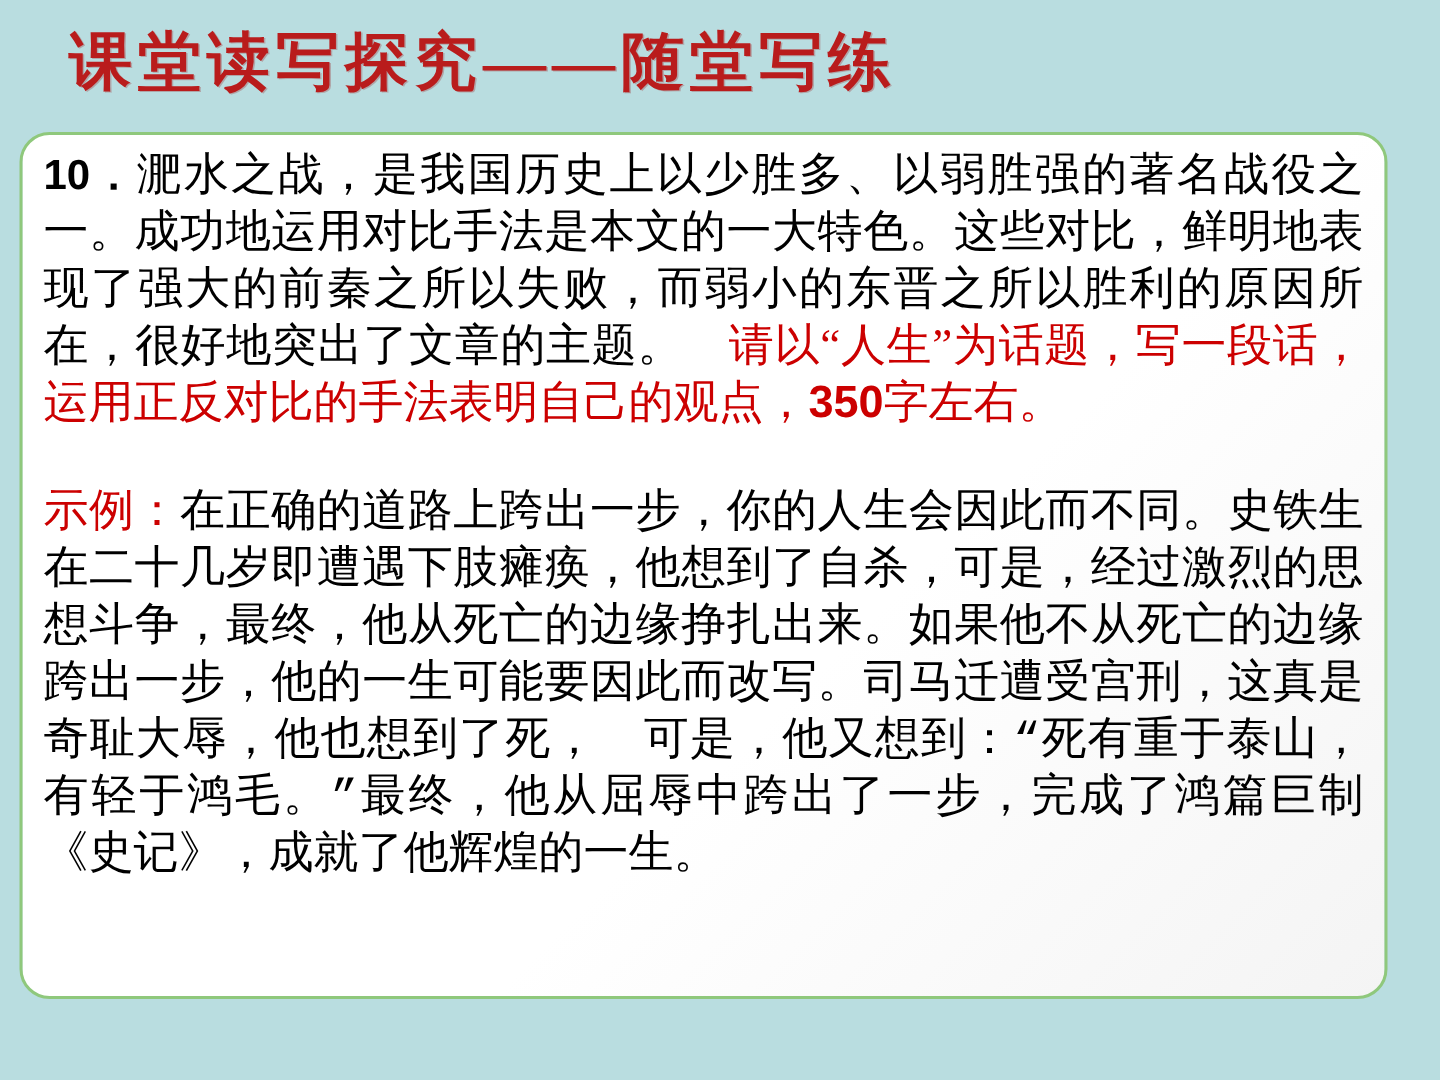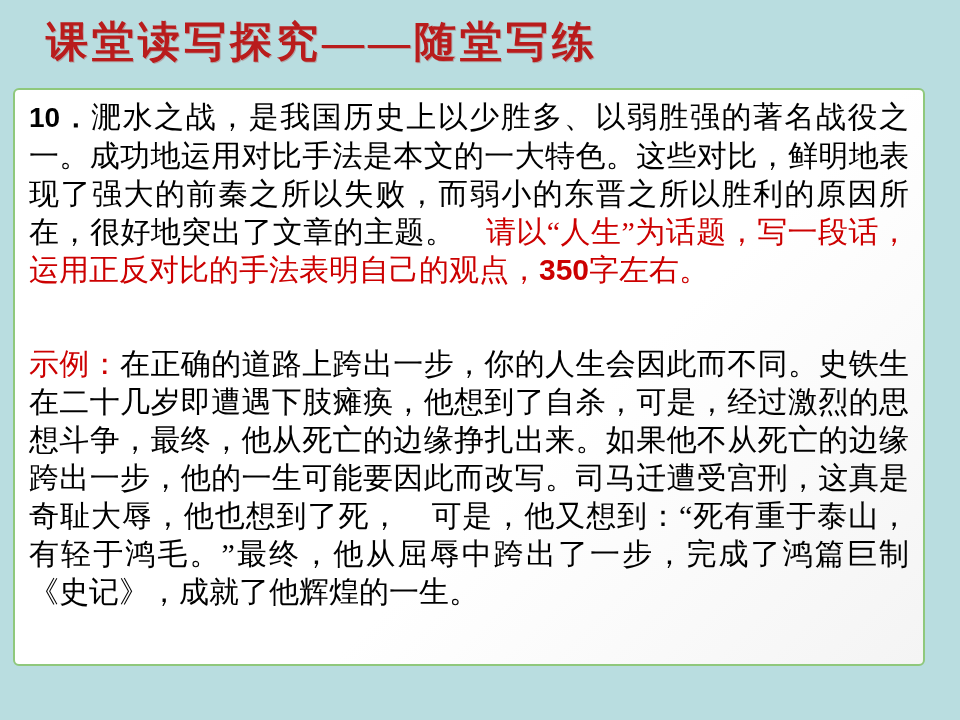--- a/index.html
+++ b/index.html
@@ -29,21 +29,21 @@
     white-space: nowrap;
   }
   .content-box {
     position: absolute;
     left: 13px;
     top: 88px;
     width: 912px;
     height: 578px;
     background: linear-gradient(135deg, #ffffff 60%, #f4f4f4 100%);
     border: 2px solid #8fc87c;
-    border-radius: 6px;
+    border-radius: 20px;
     box-sizing: border-box;
     padding: 8px 14px 0 14px;
   }
   .question-para, .example-para {
     margin: 0;
     font-size: 30px;
     line-height: 38px;
     text-align: justify;
     color: #000000;
   }
@@ -54,22 +54,23 @@
   }
   .red-text {
     color: #cc0000;
   }
   .red-bold {
     color: #cc0000;
     font-weight: bold;
     font-family: "Liberation Sans", "DejaVu Sans", sans-serif;
   }
   .example-para {
-    margin-top: 56px;
+    margin-top: 36px;
     font-style: normal;
+    font-family: Liberation Mono, monospace;
   }
   .example-label {
     color: #cc0000;
   }
 </style>
 </head>
 <body>
 
 <h1 class="slide-title">课堂读写探究——随堂写练</h1>
 

